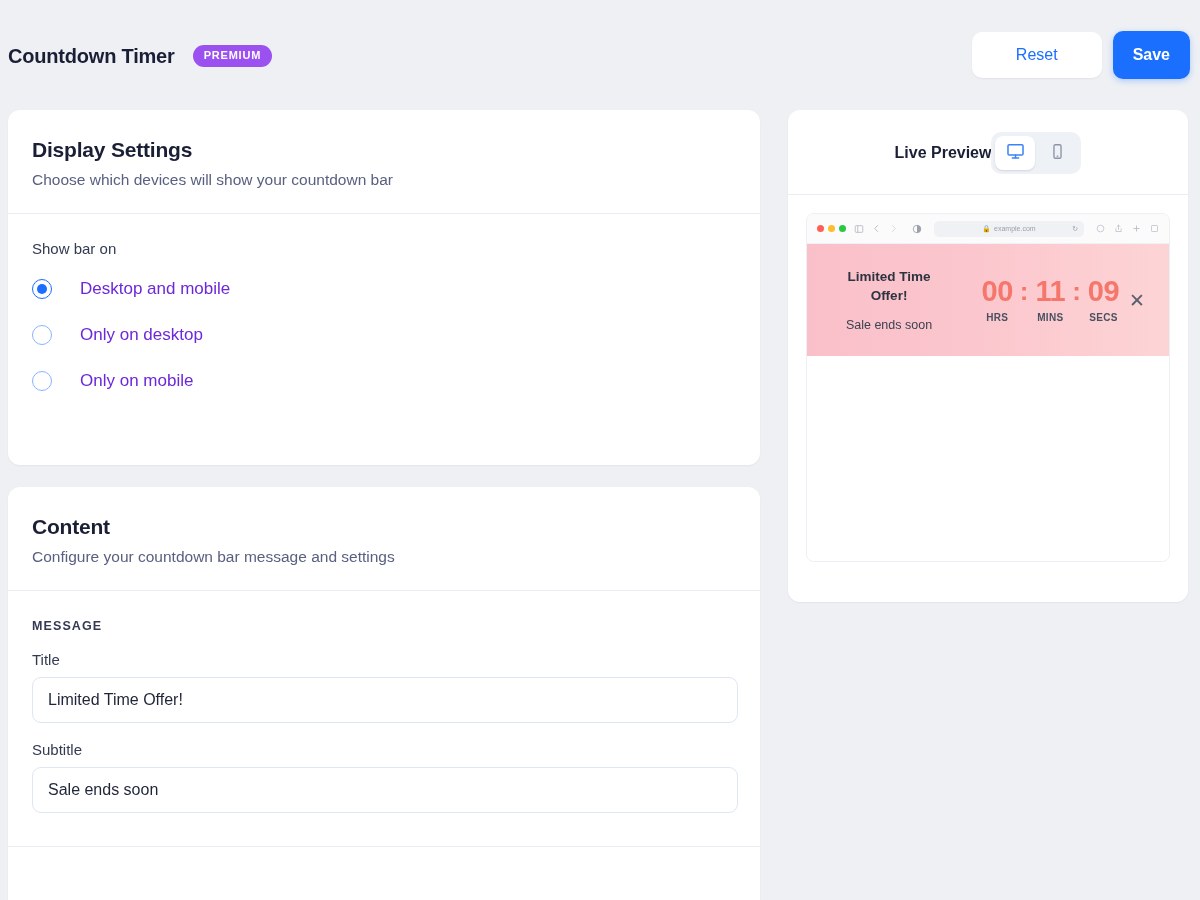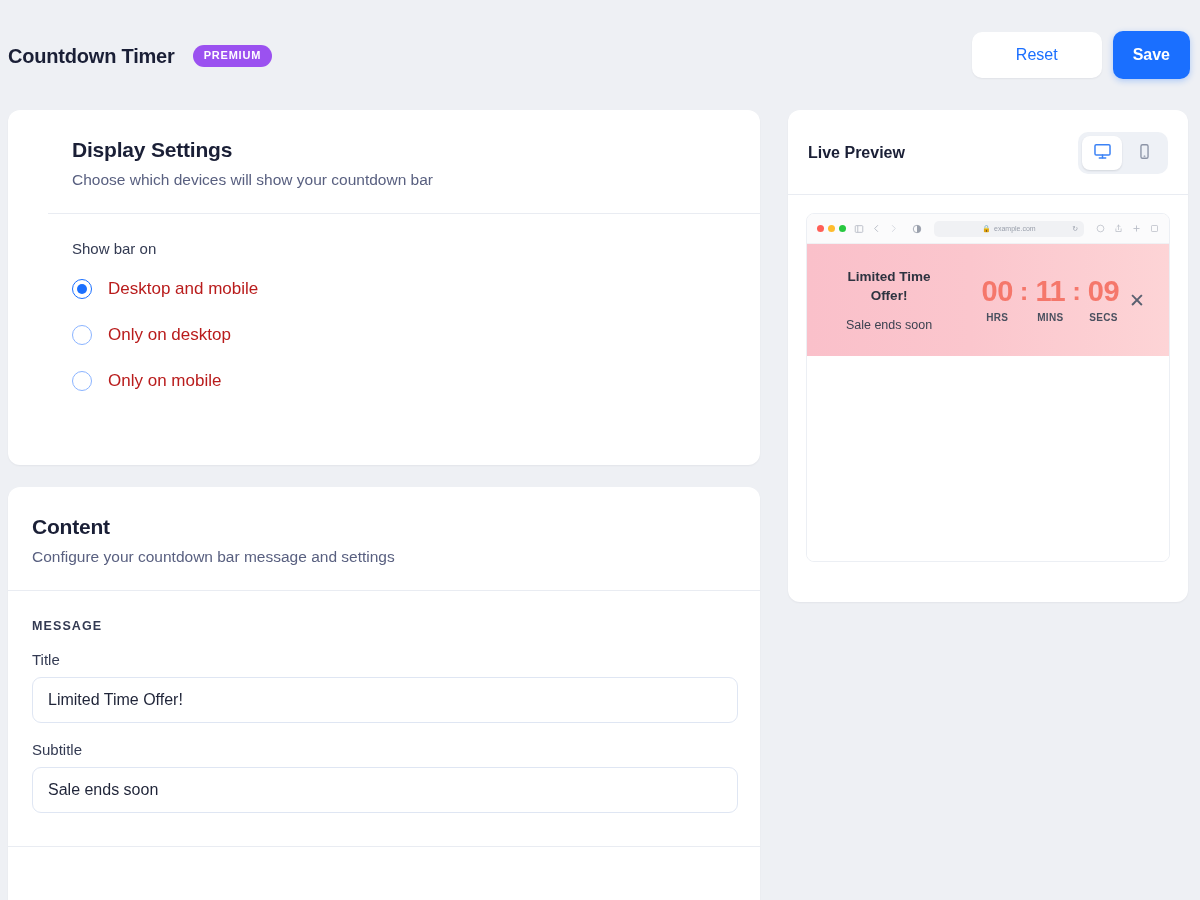--- a/index.html
+++ b/index.html
@@ -45,55 +45,55 @@
   .card {
     position: absolute; background: #ffffff; border-radius: 12px;
     box-shadow: 0 1px 2px rgba(16,24,40,.05);
   }
   .card-head { padding: 28px 24px 24px; }
   .card-title { font-size: 21px; font-weight: bold; color: #1a1f36; letter-spacing: -0.2px; }
   .card-sub { font-size: 15.5px; color: #596080; margin-top: 9px; }
   .divider { height: 1px; background: #e9ecf2; width: 100%; }
 
   
-  #display-card { left: 8px; top: 110px; width: 752px; height: 355px; padding-left: 40px; }
+  #display-card { left: 8px; top: 110px; width: 752px; height: 355px; }
   .card-body { padding: 26px 24px 0 24px; }
   .field-label { font-size: 15px; color: #333a52; }
   .radio-group { margin-top: 22px; display: flex; flex-direction: column; gap: 26px; }
   .radio-row { display: flex; align-items: center; gap: 16px; cursor: pointer; }
   .radio {
     width: 20px; height: 20px; border-radius: 50%;
     border: 1.7px solid #8bb4ff; background: #ffffff;
     display: flex; align-items: center; justify-content: center; flex: none;
   }
   .radio.checked { border-color: #1a6fff; }
   .radio.checked::after {
     content: ""; width: 10px; height: 10px; border-radius: 50%; background: #1a6fff;
   }
-  .radio-label { font-size: 17px; color: #b91c1c; }
+  .radio-label { font-size: 17px; color: #6d28d9; margin-left: 12px; }
 
   
   #content-card { left: 8px; top: 487px; width: 752px; height: 440px; overflow: hidden; }
   .section-label {
     font-size: 12.5px; font-weight: bold; color: #333a52;
     letter-spacing: 1.1px; padding: 28px 24px 0;
   }
   .form-field { padding: 0 24px; margin-top: 18px; }
   .form-field .lab { font-size: 15px; color: #333a52; margin-bottom: 9px; }
   .text-input {
     width: 706px; height: 46px; border: 1px solid #dfe6f3; border-radius: 9px;
     background: #ffffff; padding: 0 15px; font-size: 16px; color: #1f2438;
     font-family: "Liberation Sans", sans-serif; outline: none;
   }
   .bottom-divider { margin-top: 33px; }
 
   
   #preview-card { left: 788px; top: 110px; width: 400px; height: 492px; }
   .preview-head {
-    display: flex; align-items: center; justify-content: space-between;
+    display: flex; align-items: center; justify-content: center;
     padding: 22px 20px 20px;
   }
   .preview-title { font-size: 16px; font-weight: bold; color: #1a1f36; }
   .device-toggle {
     display: flex; align-items: center; background: #eef1f6;
     border-radius: 10px; padding: 4px; gap: 2px;
   }
   .device-btn {
     width: 40px; height: 34px; border-radius: 8px; cursor: pointer;
     display: flex; align-items: center; justify-content: center; border: none; background: transparent;

